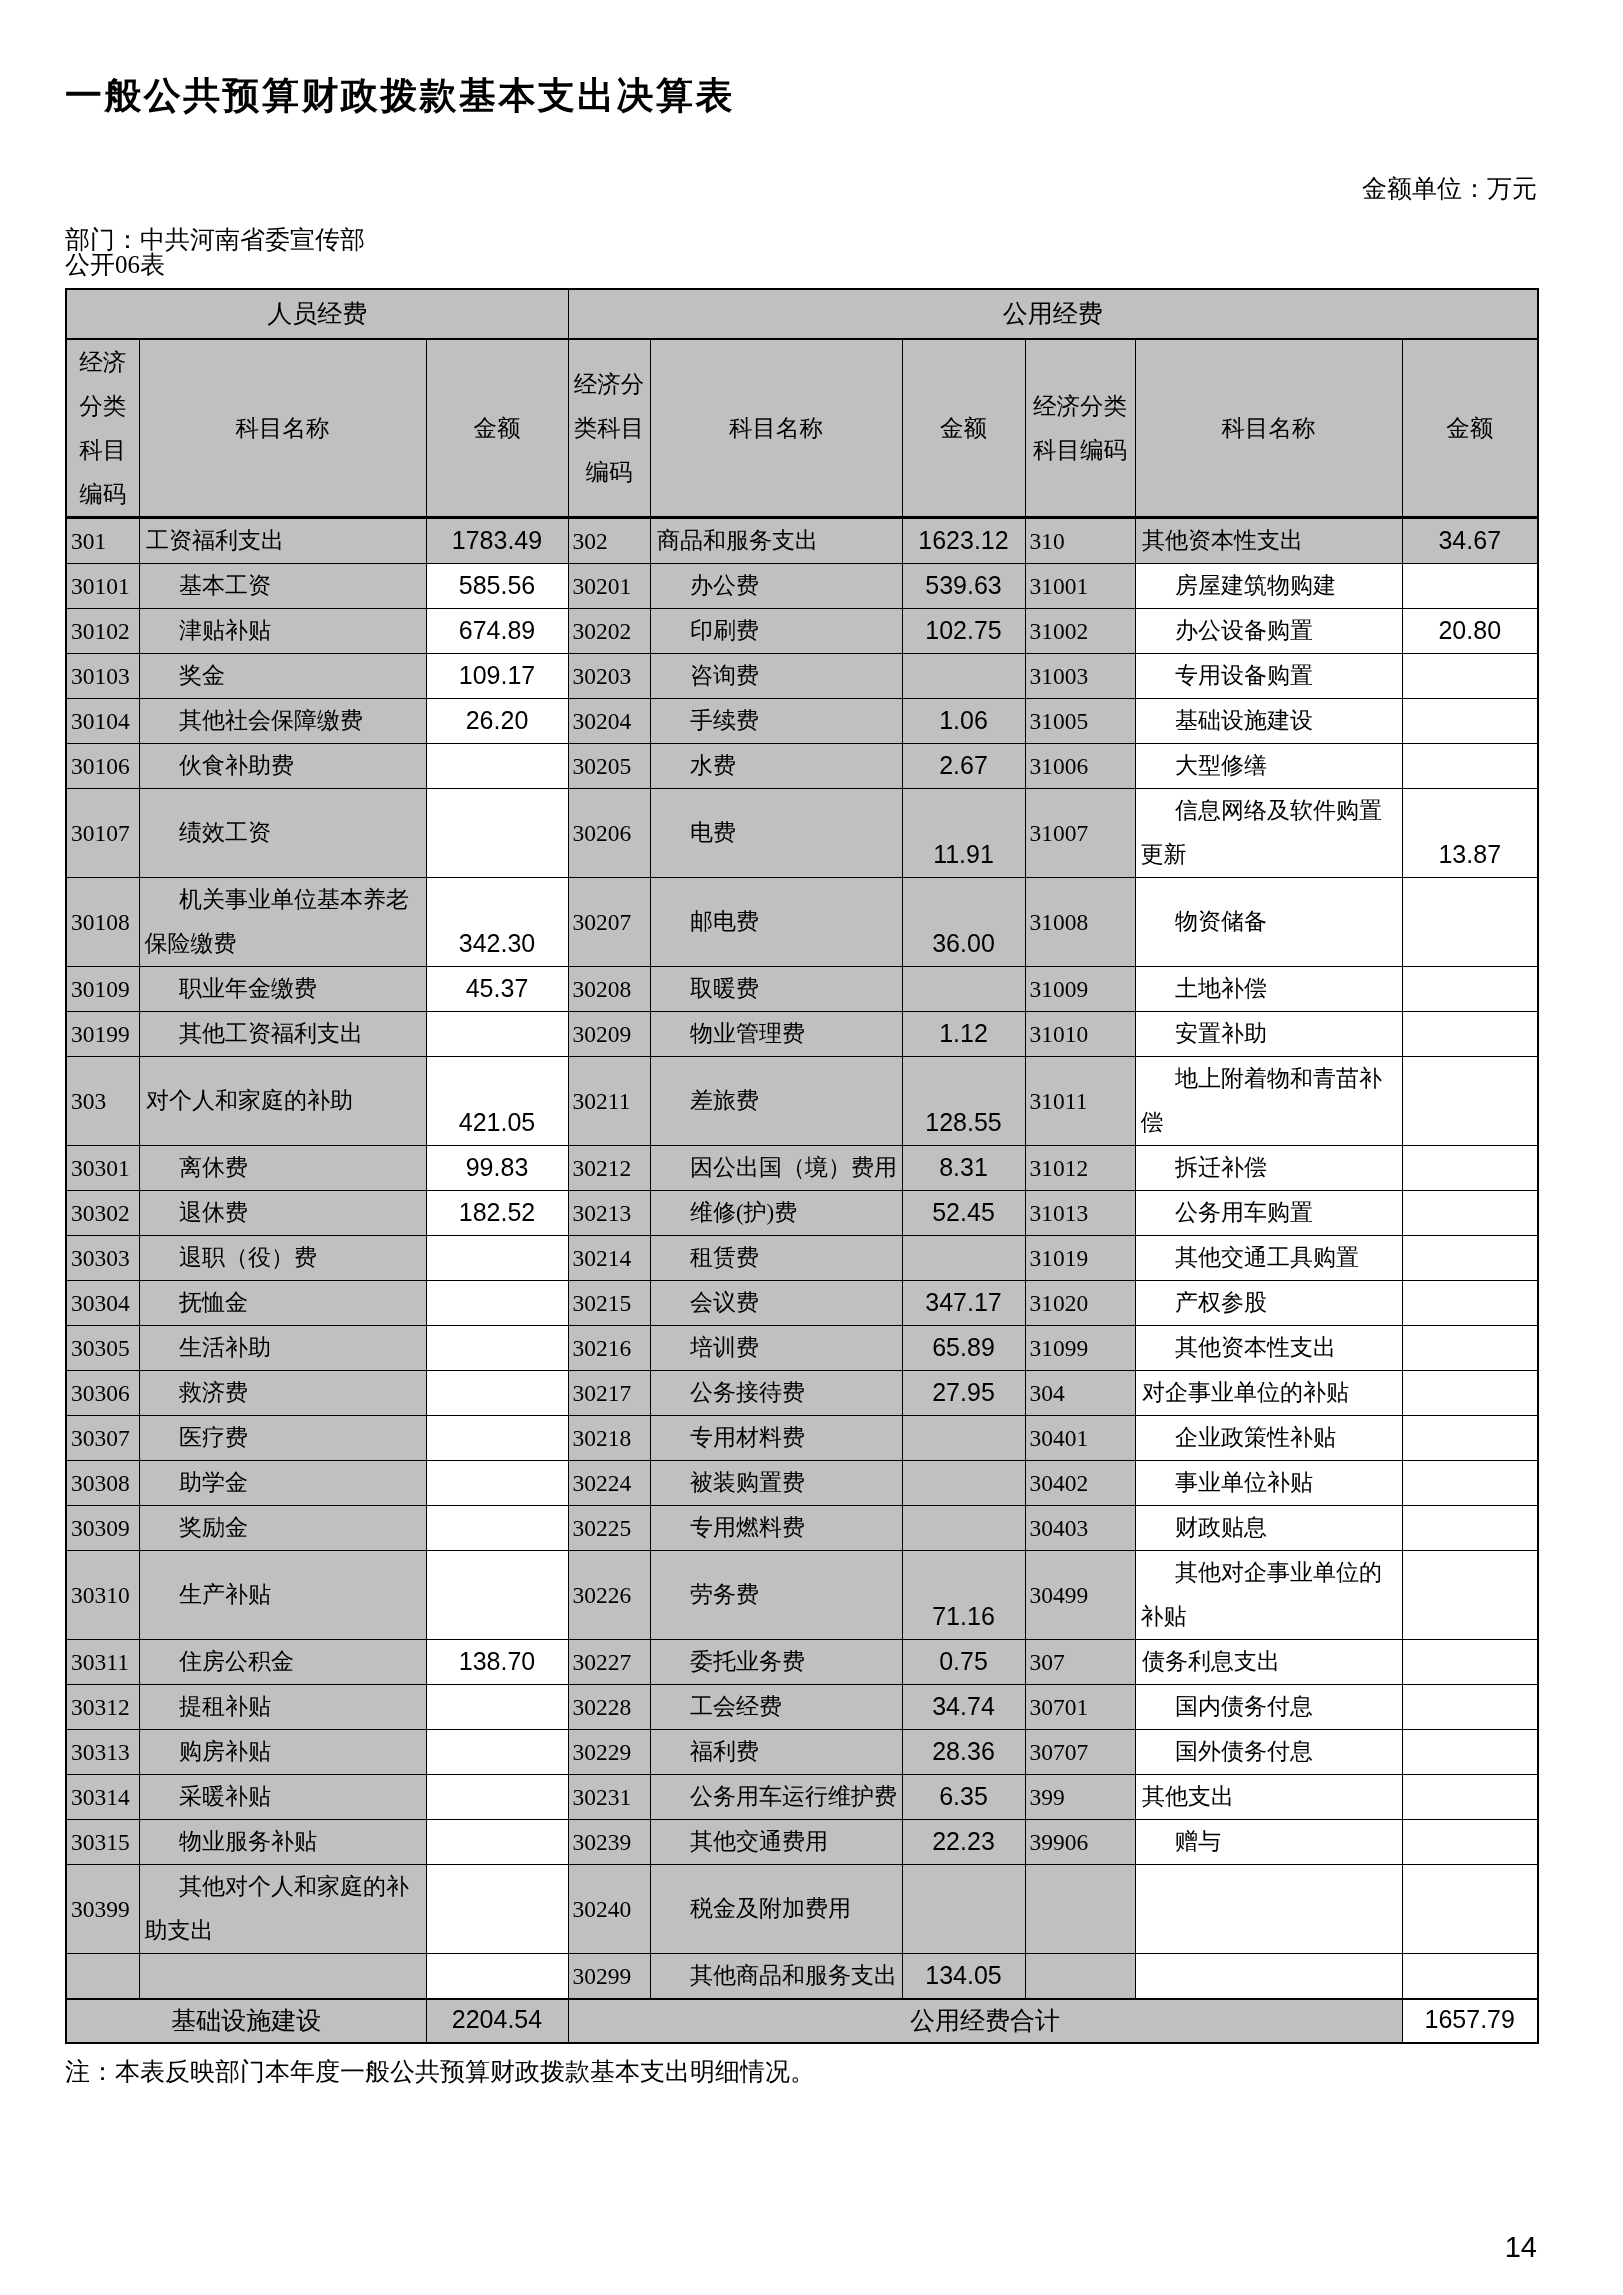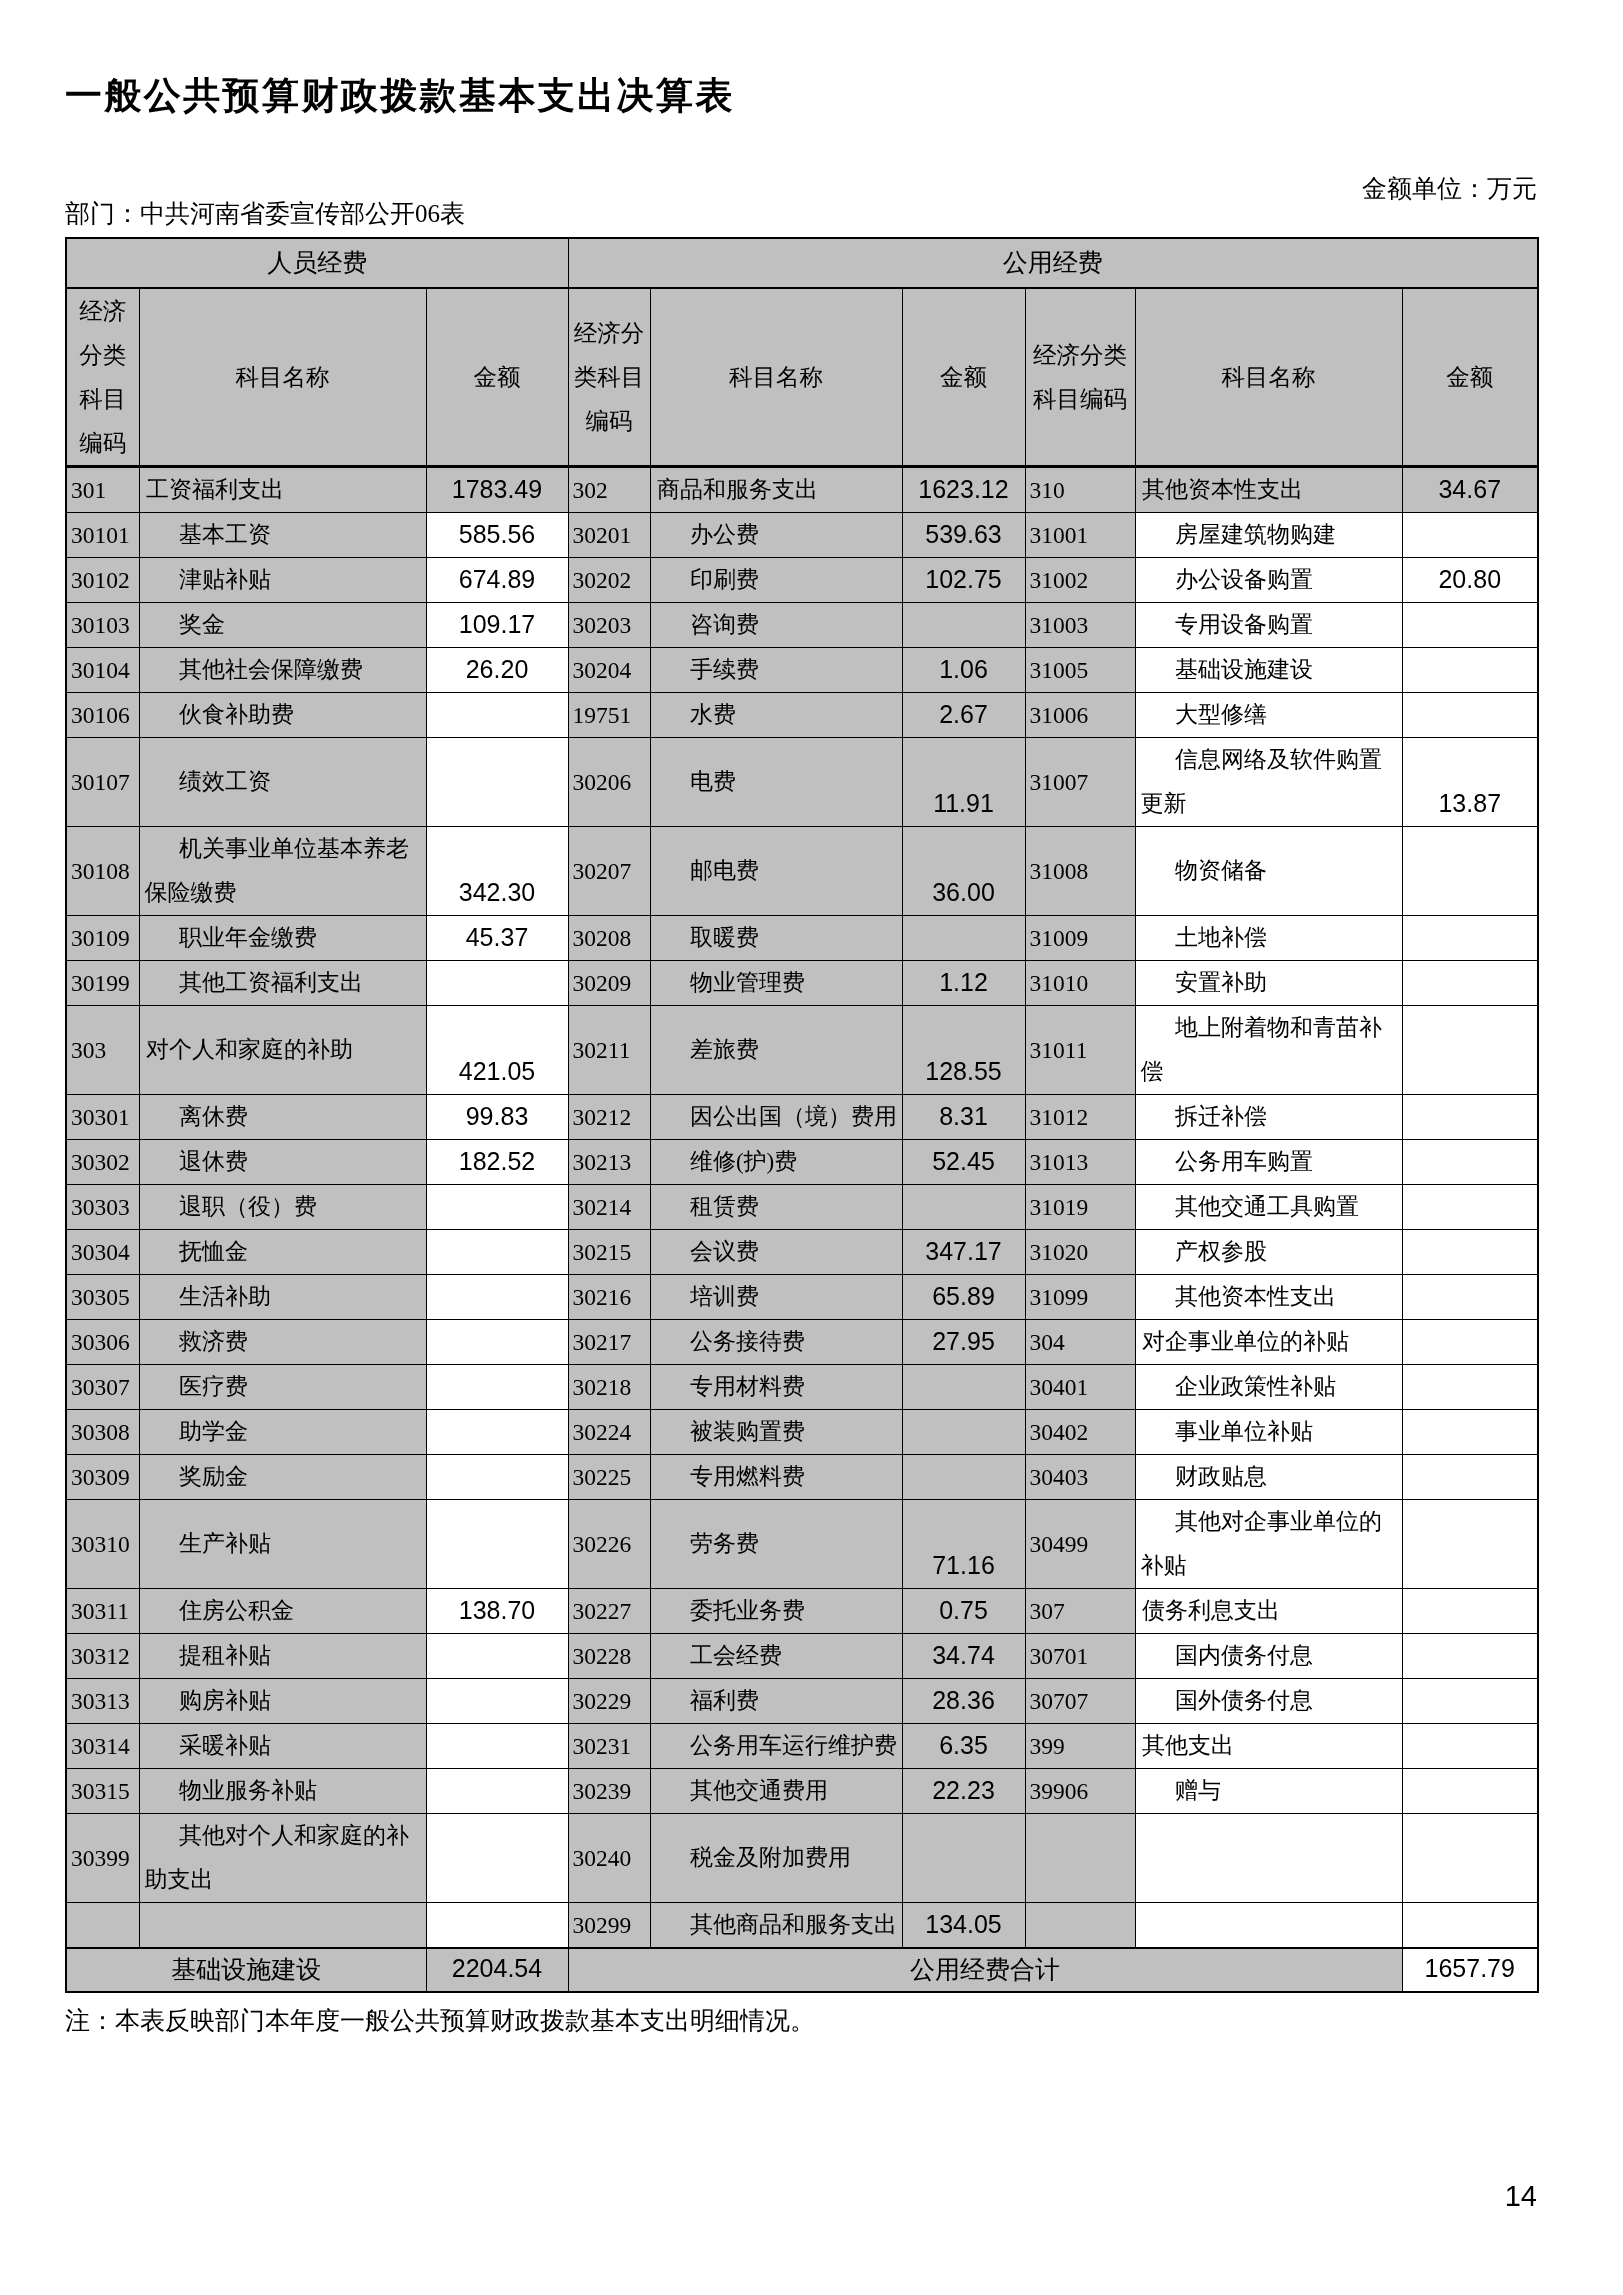--- a/index.html
+++ b/index.html
@@ -1,20 +1,20 @@
 <!DOCTYPE html>
 <html style="font-size:13px"><head>
 <meta charset="utf-8">
 <style>
   html,body{margin:0;padding:0;background:#fff;}
   body{width:1623px;height:2295px;font-family:"Liberation Serif","DejaVu Serif",serif;color:#000;}
   .page{width:1472px;margin-left:65px;padding-top:77px;}
   .doc-title{text-align:left;font-size:37px;font-weight:bold;line-height:1;letter-spacing:2.4px;margin:0;}
   .unit-line{text-align:right;font-size:25px;margin-top:62px;line-height:1;}
-  .dept-line{display:flex;font-size:25px;line-height:1;}
+  .dept-line{display:flex;justify-content:space-between;font-size:25px;margin-top:26px;line-height:1;flex-direction:column;}
   table.budget{border-collapse:collapse;table-layout:fixed;width:1472px;margin-top:10.6px;
                border:2.4px solid #000;}
   table.budget td{border:0.8px solid #000;border-top-width:1.6px;border-bottom-width:1.6px;
                   overflow:hidden;box-sizing:border-box;}
   tr.band td{border-bottom-width:2.4px;text-align:center;font-size:25px;height:50px;}
   tr.colhead td{border-bottom-width:3.2px;text-align:center;font-size:23.5px;line-height:44px;
                 height:175px;vertical-align:middle;padding:0 3.2px;}
   td.gray{background:#c0c0c0;}
   td.white{background:#ffffff;}
   td.code{font-size:23.5px;padding:0 1.6px 0 4px;vertical-align:middle;line-height:28px;}
@@ -124,21 +124,21 @@
           <td class="name gray lvl1">手续费</td>
           <td class="amt gray">1.06</td>
           <td class="code gray">31005</td>
           <td class="name white lvl1">基础设施建设</td>
           <td class="amt white"></td>
         </tr>
         <tr class="r-normal">
           <td class="code gray">30106</td>
           <td class="name gray lvl1">伙食补助费</td>
           <td class="amt white"></td>
-          <td class="code gray">19751</td>
+          <td class="code gray">30205</td>
           <td class="name gray lvl1">水费</td>
           <td class="amt gray">2.67</td>
           <td class="code gray">31006</td>
           <td class="name white lvl1">大型修缮</td>
           <td class="amt white"></td>
         </tr>
         <tr class="r-tall">
           <td class="code gray">30107</td>
           <td class="name gray lvl1">绩效工资</td>
           <td class="amt white"></td>

